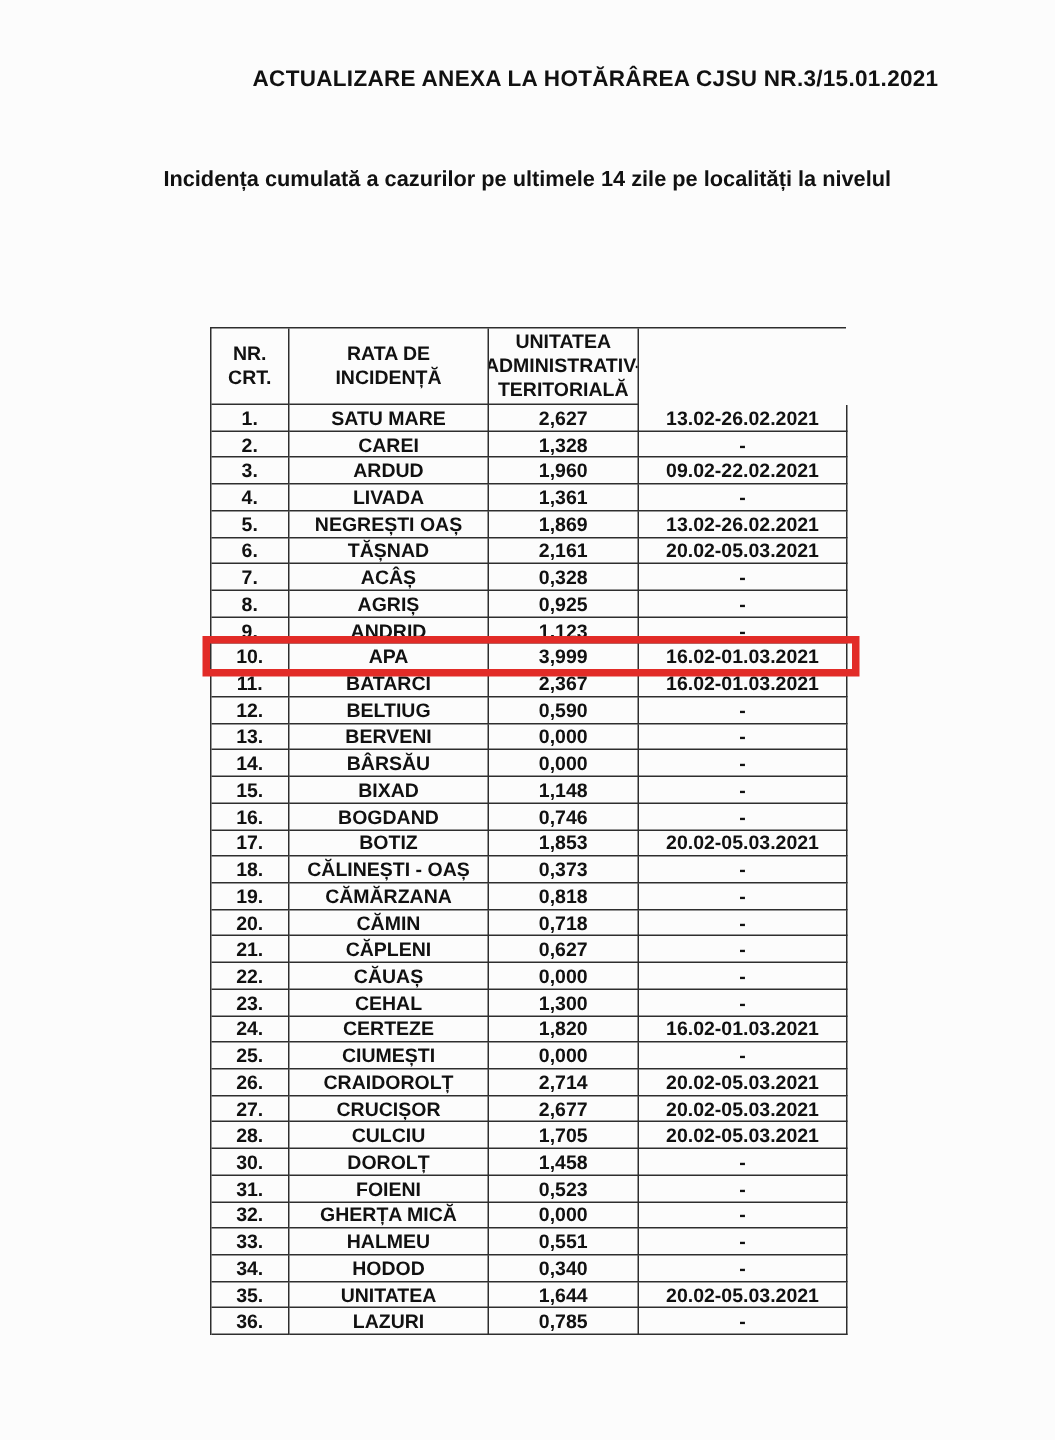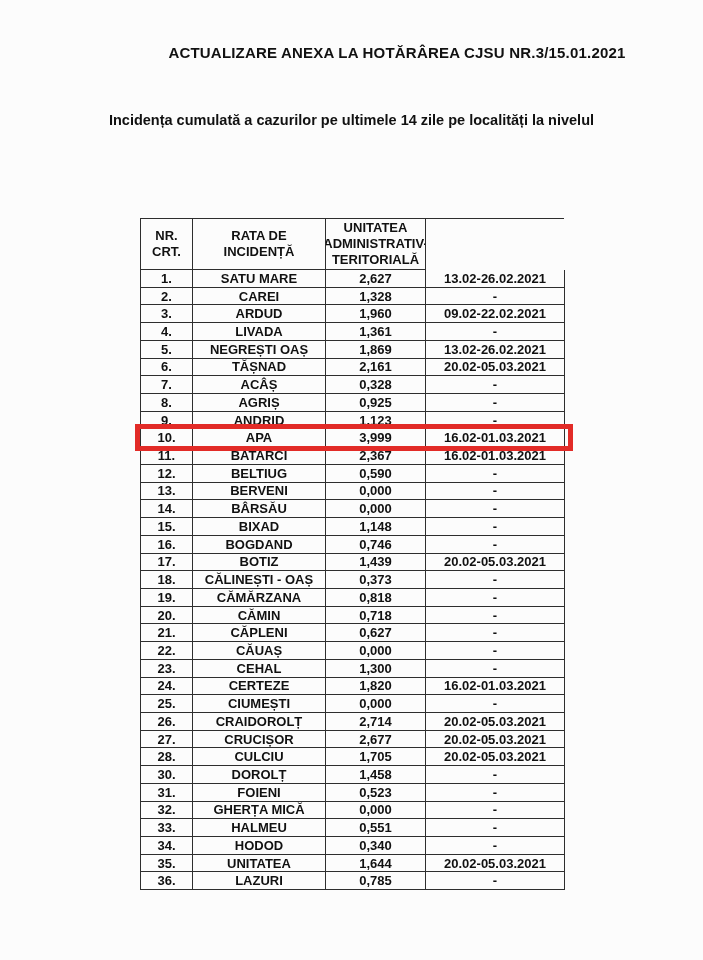--- a/index.html
+++ b/index.html
@@ -218,21 +218,21 @@
     <div class="cell c-nr">16.</div>
     <div class="cell c-name">BOGDAND</div>
     <div class="cell c-rate">0,746</div>
     <div class="cell c-period">-</div>
 
   </div>
 
   <div class="row">
     <div class="cell c-nr">17.</div>
     <div class="cell c-name">BOTIZ</div>
-    <div class="cell c-rate">1,439</div>
+    <div class="cell c-rate">1,853</div>
     <div class="cell c-period">20.02-05.03.2021</div>
 
   </div>
 
   <div class="row">
     <div class="cell c-nr">18.</div>
     <div class="cell c-name">CĂLINEȘTI - OAȘ</div>
     <div class="cell c-rate">0,373</div>
     <div class="cell c-period">-</div>
 

